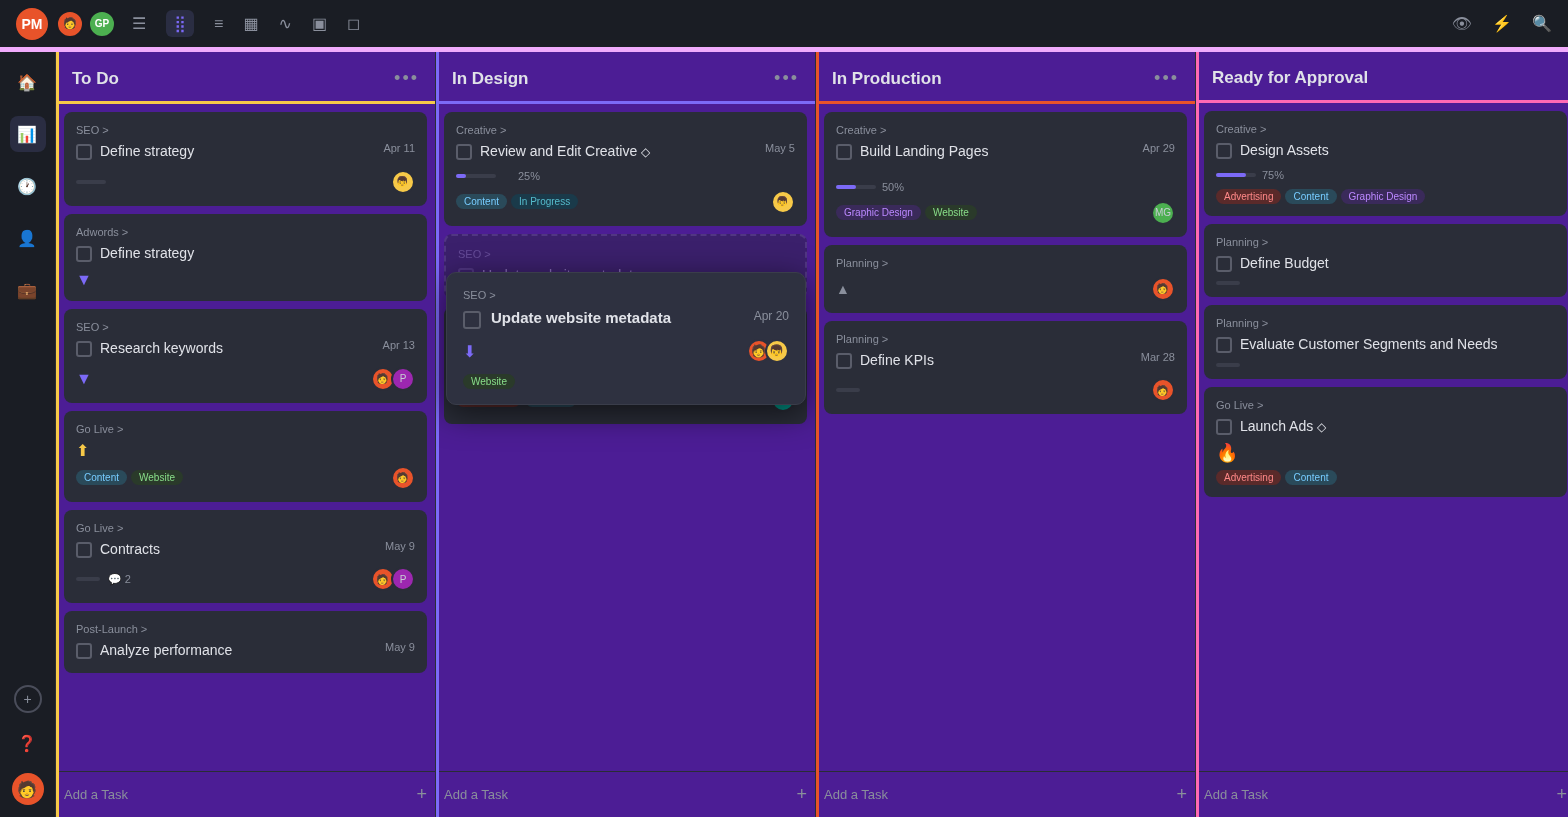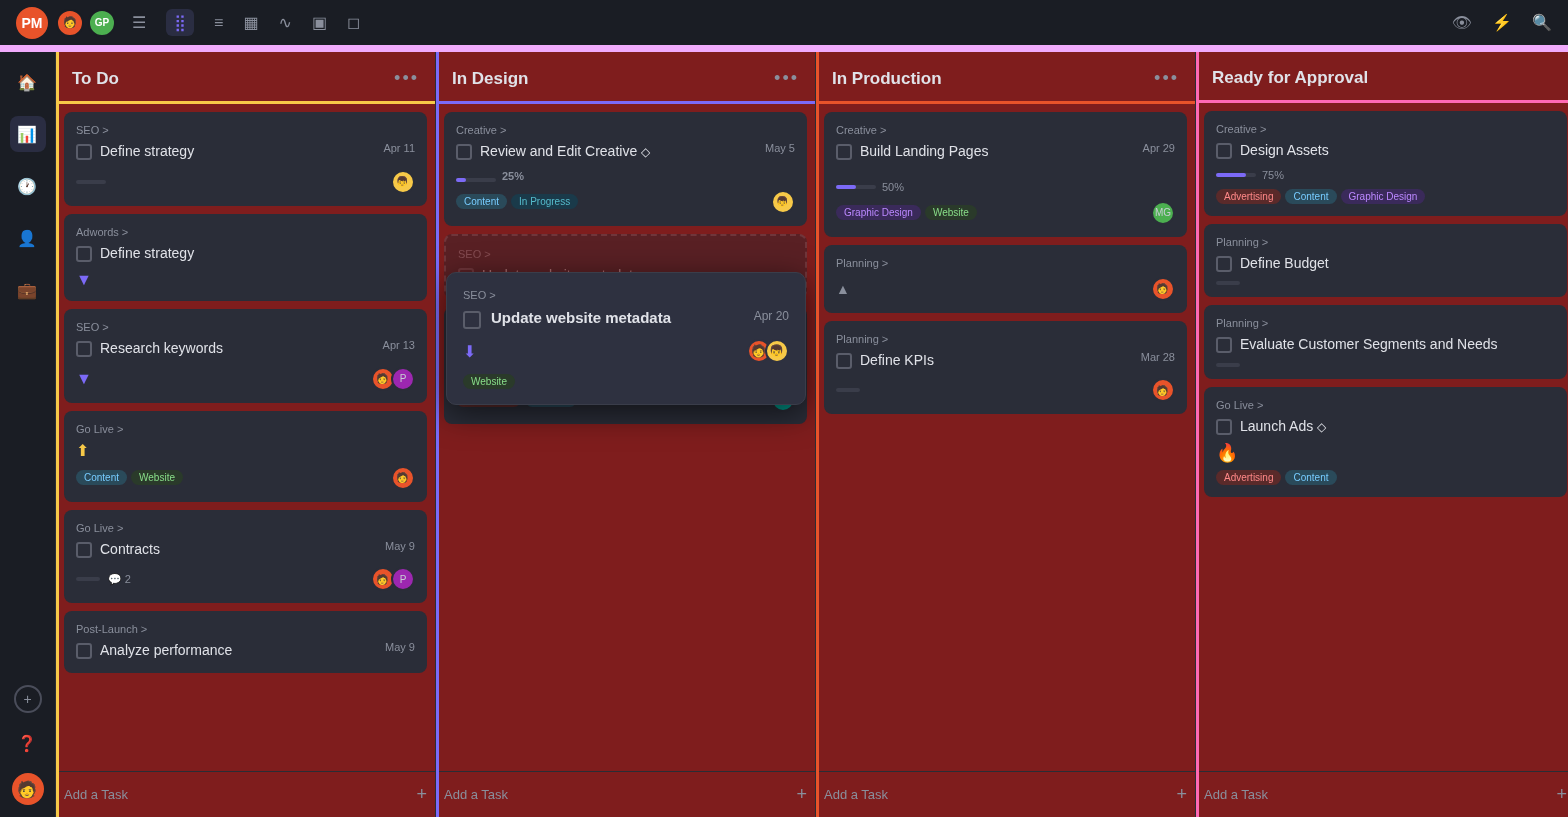--- a/index.html
+++ b/index.html
@@ -1,19 +1,19 @@
 <!DOCTYPE html>
 <html><head>
   <meta charset="utf-8">
   <style>
     * { box-sizing: border-box; margin: 0; padding: 0; }
     body { background: #1a1d24; color: #c9cdd4; font-family: -apple-system, BlinkMacSystemFont, 'Segoe UI', sans-serif; font-size: 13px; overflow: hidden; width: 1568px; height: 817px; }
 
     
-    .toolbar { display: flex; align-items: center; height: 52px; background: #1a1d24; border-bottom: 7px solid #f0abfc; padding: 0 16px; gap: 8px; justify-content: center; }
+    .toolbar { display: flex; align-items: center; height: 52px; background: #1a1d24; border-bottom: 5px solid #f0abfc; padding: 0 16px; gap: 8px; justify-content: center; }
     .toolbar-logo { width: 32px; height: 32px; background: #e8532a; border-radius: 50%; display: flex; align-items: center; justify-content: center; color: white; font-weight: bold; font-size: 14px; flex-shrink: 0; }
     .toolbar-title { font-size: 18px; font-weight: 600; color: #e0e2e8; margin-left: 8px; flex: 1; }
     .toolbar-avatars { display: flex; gap: 4px; margin-right: 8px; }
     .avatar { width: 28px; height: 28px; border-radius: 50%; display: flex; align-items: center; justify-content: center; font-size: 11px; font-weight: bold; color: white; border: 2px solid #1a1d24; }
     .avatar-orange { background: #e8532a; }
     .avatar-green { background: #4caf50; }
     .toolbar-icons { display: flex; align-items: center; gap: 20px; }
     .toolbar-icon { color: #8a8f9c; font-size: 16px; cursor: pointer; }
     .toolbar-icon.active { color: #7c6af7; background: #2a2d42; border-radius: 6px; padding: 4px 8px; }
     .toolbar-right { display: flex; align-items: center; gap: 20px; margin-left: auto; }
@@ -23,21 +23,21 @@
     .sidebar { width: 56px; background: #1a1d24; border-right: 1px solid #2a2d35; display: flex; flex-direction: column; align-items: center; padding: 12px 0; gap: 16px; flex-shrink: 0; }
     .sidebar-icon { width: 36px; height: 36px; border-radius: 8px; display: flex; align-items: center; justify-content: center; color: #8a8f9c; font-size: 16px; cursor: pointer; }
     .sidebar-icon.active { background: #2a2d42; color: #7c6af7; }
     .sidebar-bottom { margin-top: auto; display: flex; flex-direction: column; align-items: center; gap: 12px; }
 
     
     .main { flex: 1; overflow-x: auto; overflow-y: hidden; }
     .board { display: flex; height: 100%; gap: 0; }
 
     
-    .column { min-width: 380px; max-width: 380px; background: #7f1d1d; border-right: 1px solid #2a2d35; display: flex; flex-direction: column; position: relative; }
+    .column { min-width: 380px; max-width: 380px; background: #4c1d95; border-right: 1px solid #2a2d35; display: flex; flex-direction: column; position: relative; }
     .column-header { display: flex; align-items: center; padding: 16px 16px 12px; border-bottom: 3px solid transparent; flex-shrink: 0; }
     .column-todo .column-header { border-bottom-color: #f7c948; }
     .column-indesign .column-header { border-bottom-color: #7c6af7; }
     .column-inprod .column-header { border-bottom-color: #e8532a; }
     .column-approval .column-header { border-bottom-color: #ff69b4; }
     .column-title { font-size: 17px; font-weight: 600; color: #e0e2e8; flex: 1; }
     .column-menu { color: #8a8f9c; font-size: 18px; cursor: pointer; letter-spacing: 2px; }
     .column-body { flex: 1; overflow-y: auto; padding: 8px; }
     .column-body::-webkit-scrollbar { width: 4px; }
     .column-body::-webkit-scrollbar-track { background: transparent; }
@@ -210,21 +210,21 @@
         </div>
         <div class="column-body" style="position:relative;">
 
           <div class="card">
             <div class="card-category">Creative &gt;</div>
             <div class="card-title-row">
               <div class="card-checkbox"></div>
               <span class="card-title">Review and Edit Creative <span style="font-size:12px;">◇</span></span>
               <span class="card-date">May 5</span>
             </div>
-            <div style="display:flex;align-items:flex-end;gap:6px;margin-top:8px;font-weight:bold;">
+            <div style="display:flex;align-items:center;gap:22px;margin-top:8px;">
               <div style="width:40px;height:4px;background:#3a3d4a;border-radius:2px;">
                 <div style="width:25%;height:100%;background:#7c6af7;border-radius:2px;"></div>
               </div>
               <span style="font-size:11px;color:#8a8f9c;">25%</span>
             </div>
             <div style="display:flex;gap:4px;margin-top:8px;align-items:center;justify-content:space-between;">
               <div style="display:flex;gap:4px;">
                 <span class="tag tag-content">Content</span>
                 <span class="tag tag-in-progress">In Progress</span>
               </div>

